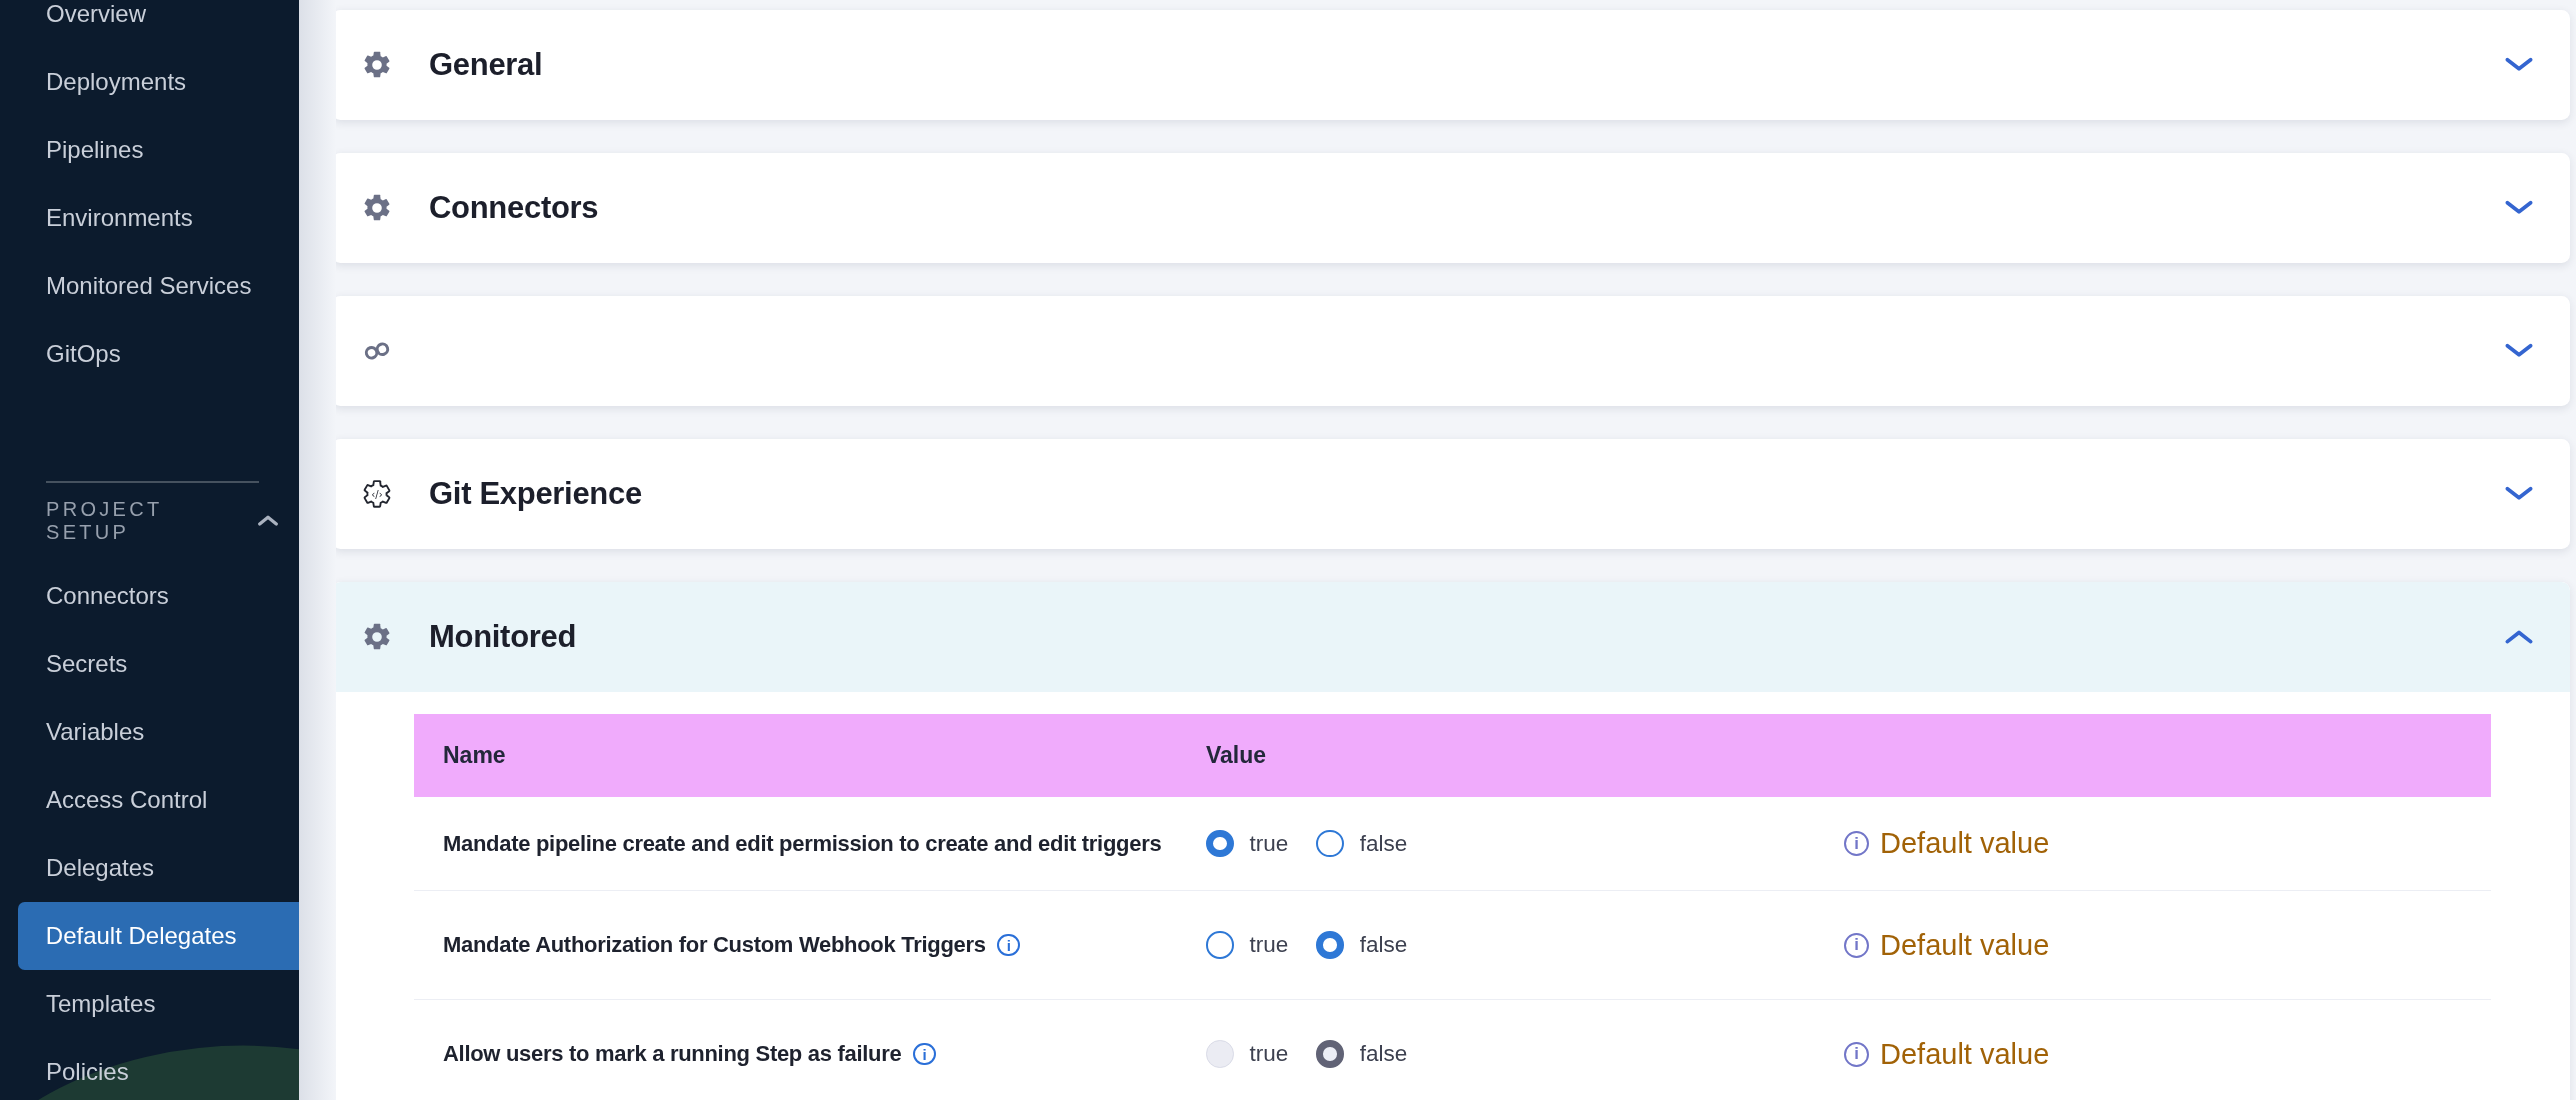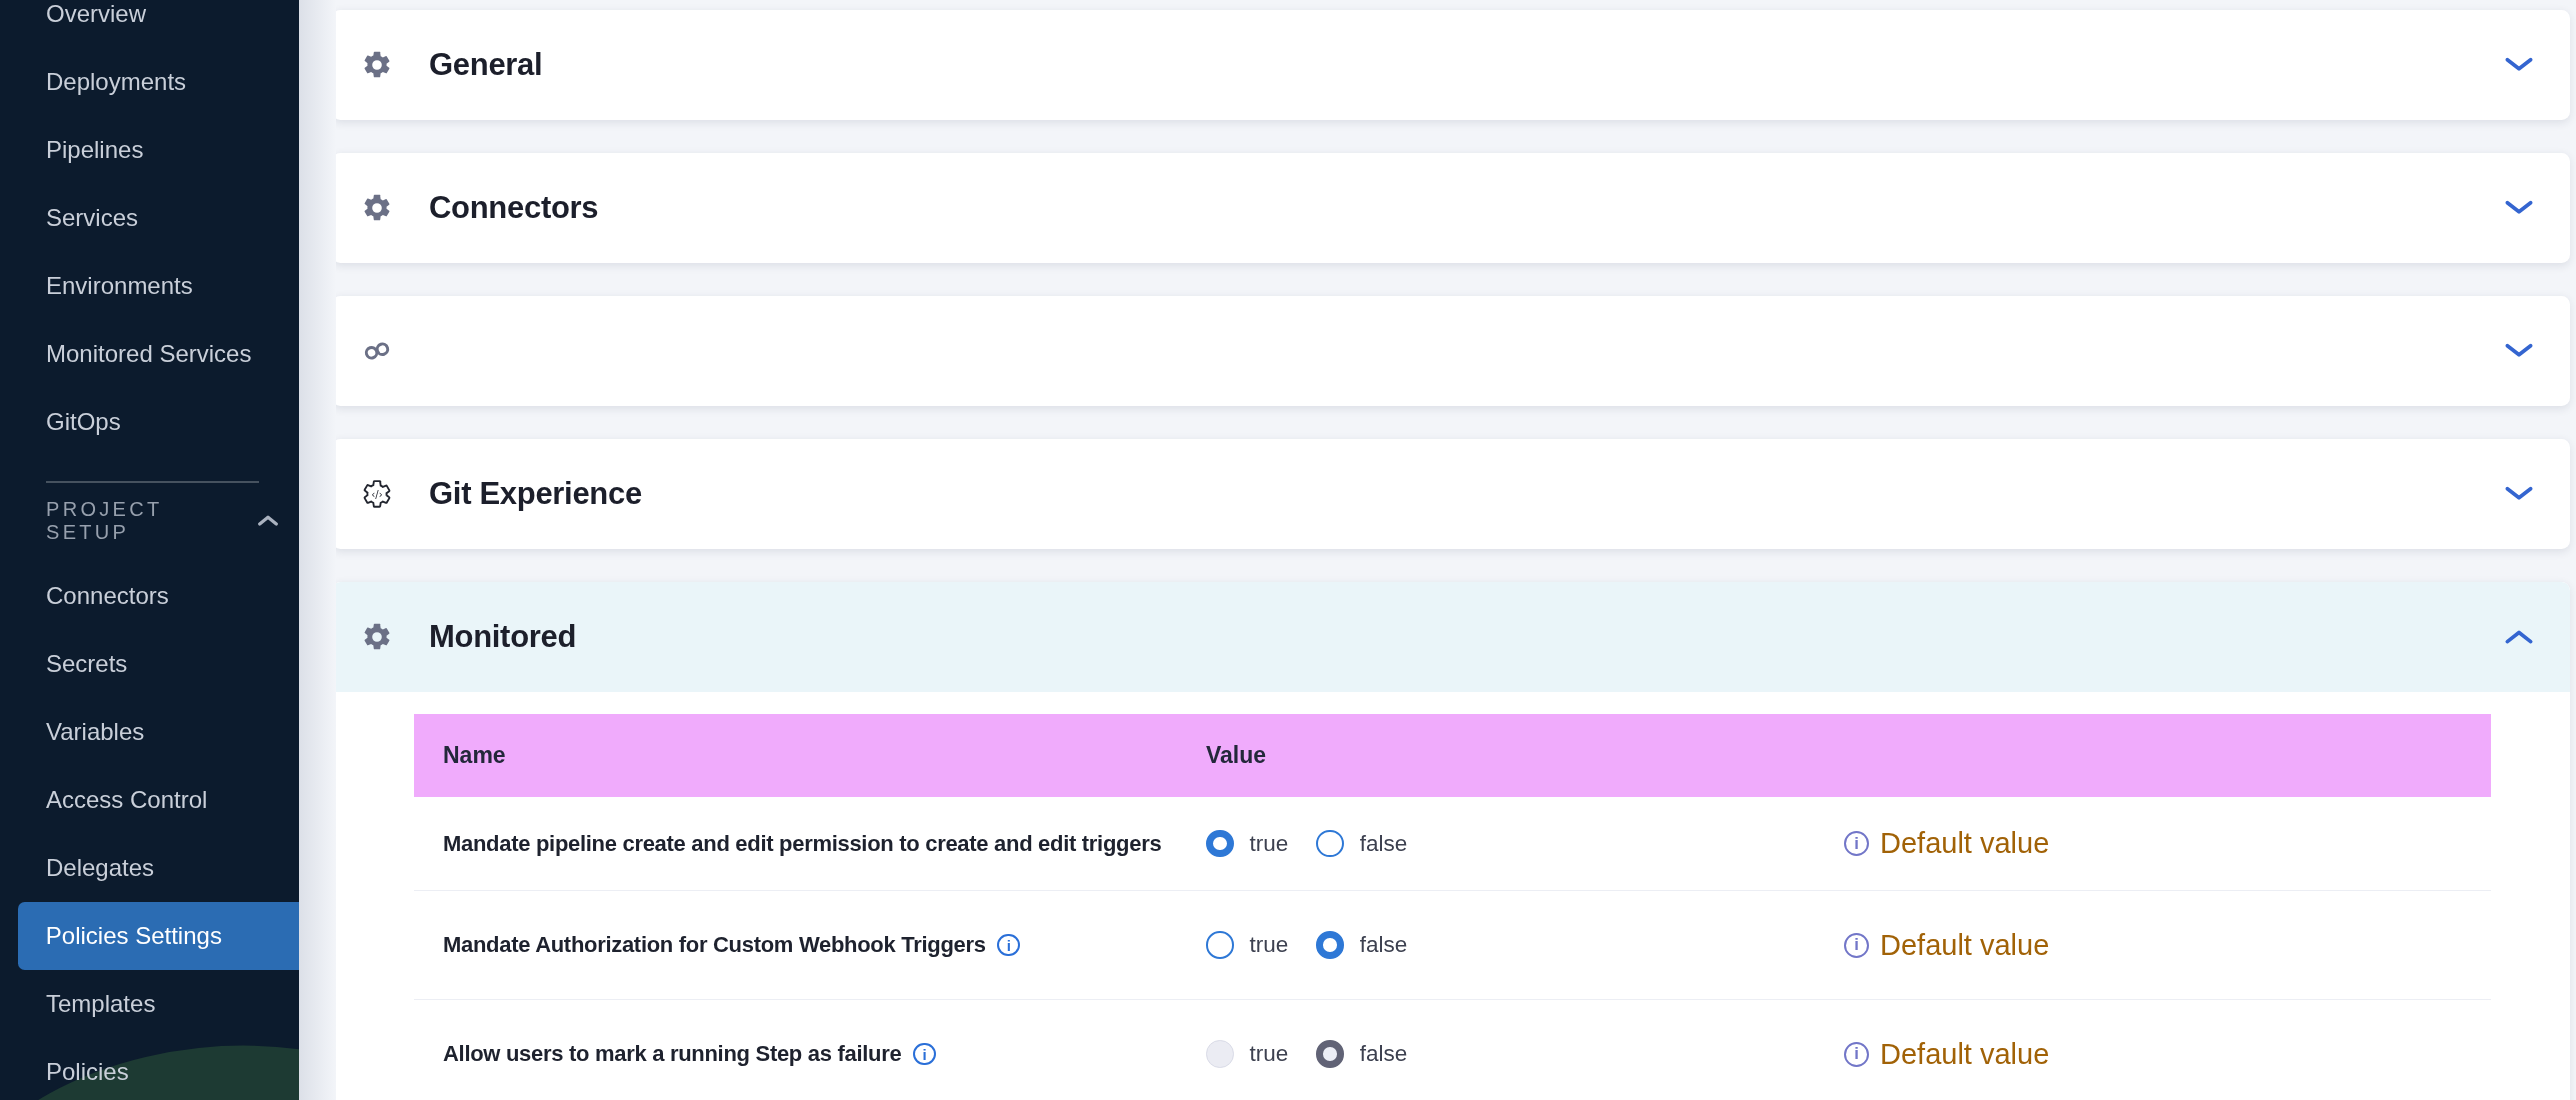--- a/index.html
+++ b/index.html
@@ -81,41 +81,40 @@
 </style>
 </head>
 <body>
 
 <div class="sidebar">
   <div class="side-hill"></div>
   <div class="nav-list" id="nav-top">
       <div class="nav-item">Overview</div>
       <div class="nav-item">Deployments</div>
       <div class="nav-item">Pipelines</div>
-      <div class="nav-item">Services</div>
       <div class="nav-item">Environments</div>
       <div class="nav-item">Monitored Services</div>
       <div class="nav-item">GitOps</div>
     </div>
   <div class="nav-divider"></div>
   <div class="nav-section">
     <span class="nav-section-label">PROJECT SETUP</span>
     <span class="chev">
       <svg width="22" height="13.3" viewBox="0 0 26 16">
         <polyline points="3,12 13,4 23,12" fill="none" stroke="#aab2bf" stroke-width="4" stroke-linecap="round" stroke-linejoin="round"></polyline>
       </svg>
     </span>
   </div>
   <div class="nav-list" id="nav-setup">
       <div class="nav-item">Connectors</div>
       <div class="nav-item">Secrets</div>
       <div class="nav-item">Variables</div>
       <div class="nav-item">Access Control</div>
       <div class="nav-item">Delegates</div>
-      <div class="nav-item selected">Policies Settings</div>
+      <div class="nav-item selected">Default Delegates</div>
       <div class="nav-item">Templates</div>
       <div class="nav-item">Policies</div>
     </div>
 </div>
 <div class="side-shadow"></div>
 
 <div class="content">
   <div id="cards-collapsed">
       <div class="card collapsed">
         <div class="card-head">

